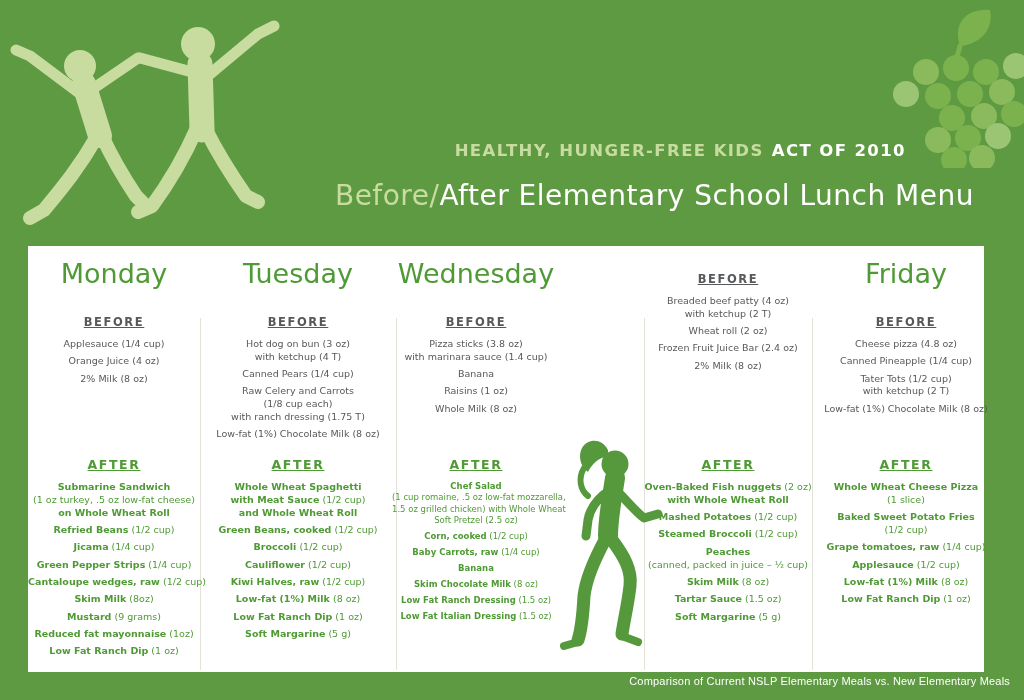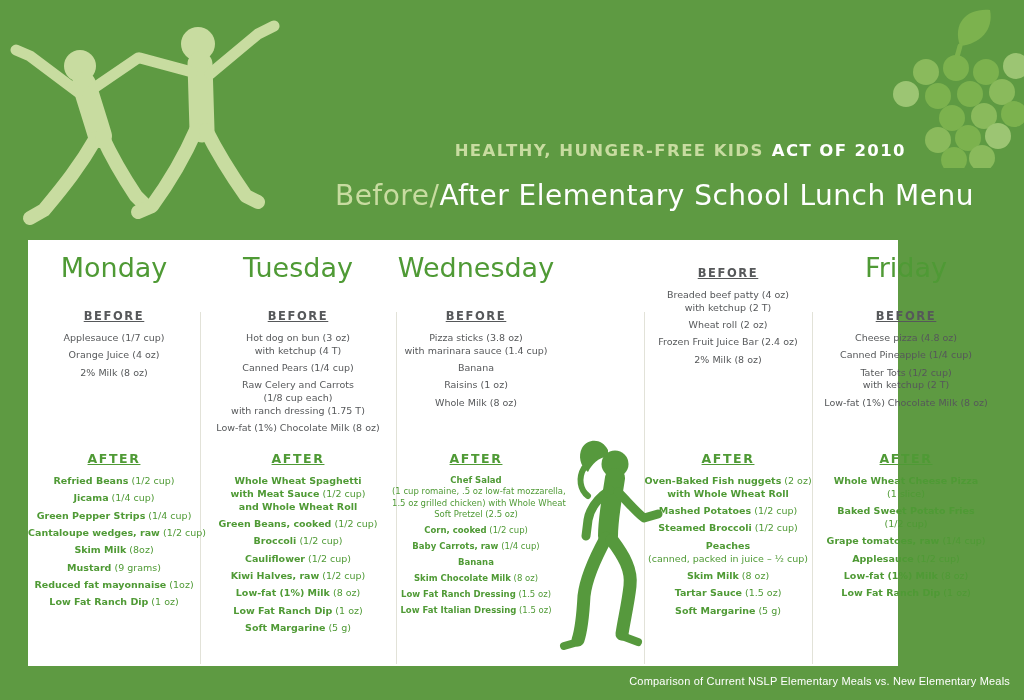--- a/index.html
+++ b/index.html
@@ -19,21 +19,21 @@
     color:#c8dca0;white-space:nowrap;
   }
   .kicker .white{color:#ffffff;margin-left:8px;}
   .title{
     position:absolute;top:179px;right:50px;z-index:2;
     font-size:28px;color:#ffffff;white-space:nowrap;letter-spacing:.5px;
   }
   .title .lt{color:#c8dca0;}
 
   .panel{
-    position:absolute;left:28px;top:240px;width:870px;height:426px;
+    position:absolute;left:28px;top:246px;width:956px;height:426px;
     background:#ffffff;z-index:1;
   }
   .sep{position:absolute;top:72px;width:1px;height:352px;background:#e2e2d8;}
   .sep-0{left:172px}.sep-1{left:368px}.sep-2{left:616px}.sep-3{left:784px}
 
   .col{position:absolute;top:0;height:100%;text-align:center;}
   .col-0{left:0;width:172px}
   .col-1{left:172px;width:196px}
   .col-2{left:364px;width:168px}
   .col-3{left:616px;width:168px}
@@ -138,33 +138,38 @@
   <div class="sep sep-1"></div>
   <div class="sep sep-2"></div>
   <div class="sep sep-3"></div>
 
   <section class="col col-0">
     <h2 class="day">Monday</h2>
     <div class="before">
       <h3 class="sec-h">BEFORE</h3>
       <ul class="items">
           <li>
-            <div>Applesauce (1/7 cup)</div>
+            <div>Applesauce (1/4 cup)</div>
           </li>
           <li>
             <div>Orange Juice (4 oz)</div>
           </li>
           <li>
             <div>2% Milk (8 oz)</div>
           </li>
         </ul>
     </div>
     <div class="after">
       <h3 class="sec-h">AFTER</h3>
       <ul class="items">
+          <li>
+            <div><span class="b">Submarine Sandwich</span></div>
+            <div><span>(1 oz turkey, .5 oz low-fat cheese)</span></div>
+            <div><span class="b">on Whole Wheat Roll</span></div>
+          </li>
           <li>
             <div><span class="b">Refried Beans</span><span> (1/2 cup)</span></div>
           </li>
           <li>
             <div><span class="b">Jicama</span><span> (1/4 cup)</span></div>
           </li>
           <li>
             <div><span class="b">Green Pepper Strips</span><span> (1/4 cup)</span></div>
           </li>
           <li>

